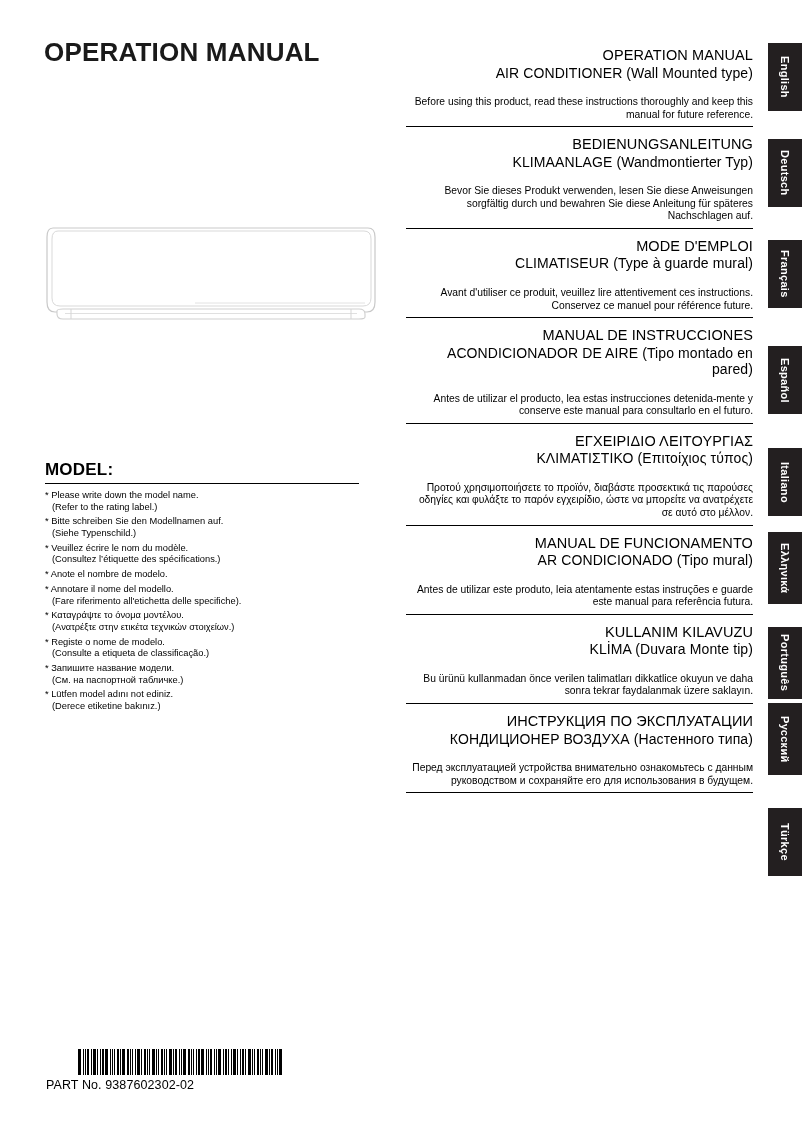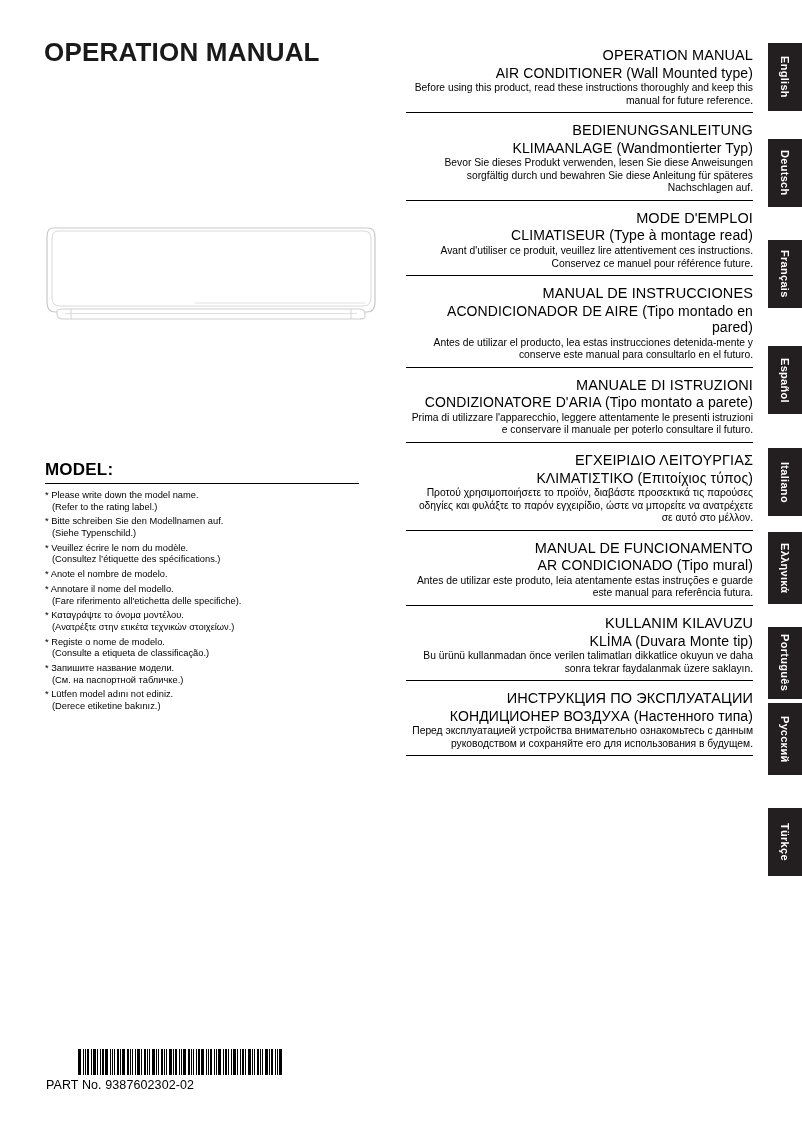--- a/index.html
+++ b/index.html
@@ -91,21 +91,21 @@
     letter-spacing: 0.1px;
   }
   .lang-sec .l2 {
     font-size: 14px;
     line-height: 16.5px;
     letter-spacing: 0.1px;
   }
   .lang-sec .l3 {
     font-size: 10.3px;
     line-height: 12.6px;
-    margin-top: 1px;
+    margin-top: 15px;
   }
 
   
   .tab {
     position: absolute;
     right: 0;
     width: 34px;
     background: #231f20;
     color: #ffffff;
     display: flex;
@@ -188,34 +188,29 @@
       <div class="l2">AIR CONDITIONER (Wall Mounted type)</div>
       <div class="l3">Before using this product, read these instructions thoroughly and keep this manual  for future reference.</div>
     </div>
     <div class="lang-sec">
       <div class="l1">BEDIENUNGSANLEITUNG</div>
       <div class="l2">KLIMAANLAGE (Wandmontierter Typ)</div>
       <div class="l3">Bevor Sie dieses Produkt verwenden, lesen Sie diese Anweisungen sorgfältig durch und bewahren Sie diese Anleitung für späteres Nachschlagen auf.</div>
     </div>
     <div class="lang-sec">
       <div class="l1">MODE D'EMPLOI</div>
-      <div class="l2">CLIMATISEUR (Type à montage read)</div>
+      <div class="l2">CLIMATISEUR (Type à guarde mural)</div>
       <div class="l3">Avant d'utiliser ce produit, veuillez lire attentivement ces instructions. Conservez ce manuel pour référence future.</div>
     </div>
     <div class="lang-sec">
       <div class="l1">MANUAL DE INSTRUCCIONES</div>
       <div class="l2">ACONDICIONADOR DE AIRE (Tipo montado en pared)</div>
       <div class="l3">Antes de utilizar el producto, lea estas instrucciones detenida-mente y conserve este manual para consultarlo en el futuro.</div>
     </div>
     <div class="lang-sec">
-      <div class="l1">MANUALE DI ISTRUZIONI</div>
-      <div class="l2">CONDIZIONATORE D'ARIA (Tipo montato a parete)</div>
-      <div class="l3">Prima di utilizzare l'apparecchio, leggere attentamente le presenti istruzioni e conservare il manuale per poterlo consultare il futuro.</div>
-    </div>
-    <div class="lang-sec">
       <div class="l1">ΕΓΧΕΙΡΙΔΙΟ ΛΕΙΤΟΥΡΓΙΑΣ</div>
       <div class="l2">ΚΛΙΜΑΤΙΣΤΙΚΟ (Επιτοίχιος τύπος)</div>
       <div class="l3">Προτού χρησιμοποιήσετε το προϊόν, διαβάστε προσεκτικά τις παρούσες οδηγίες και φυλάξτε το παρόν εγχειρίδιο, ώστε να μπορείτε να ανατρέχετε σε αυτό στο μέλλον.</div>
     </div>
     <div class="lang-sec">
       <div class="l1">MANUAL DE FUNCIONAMENTO</div>
       <div class="l2">AR CONDICIONADO (Tipo mural)</div>
       <div class="l3">Antes de utilizar este produto, leia atentamente estas instruções e guarde este manual para referência futura.</div>
     </div>
     <div class="lang-sec">

